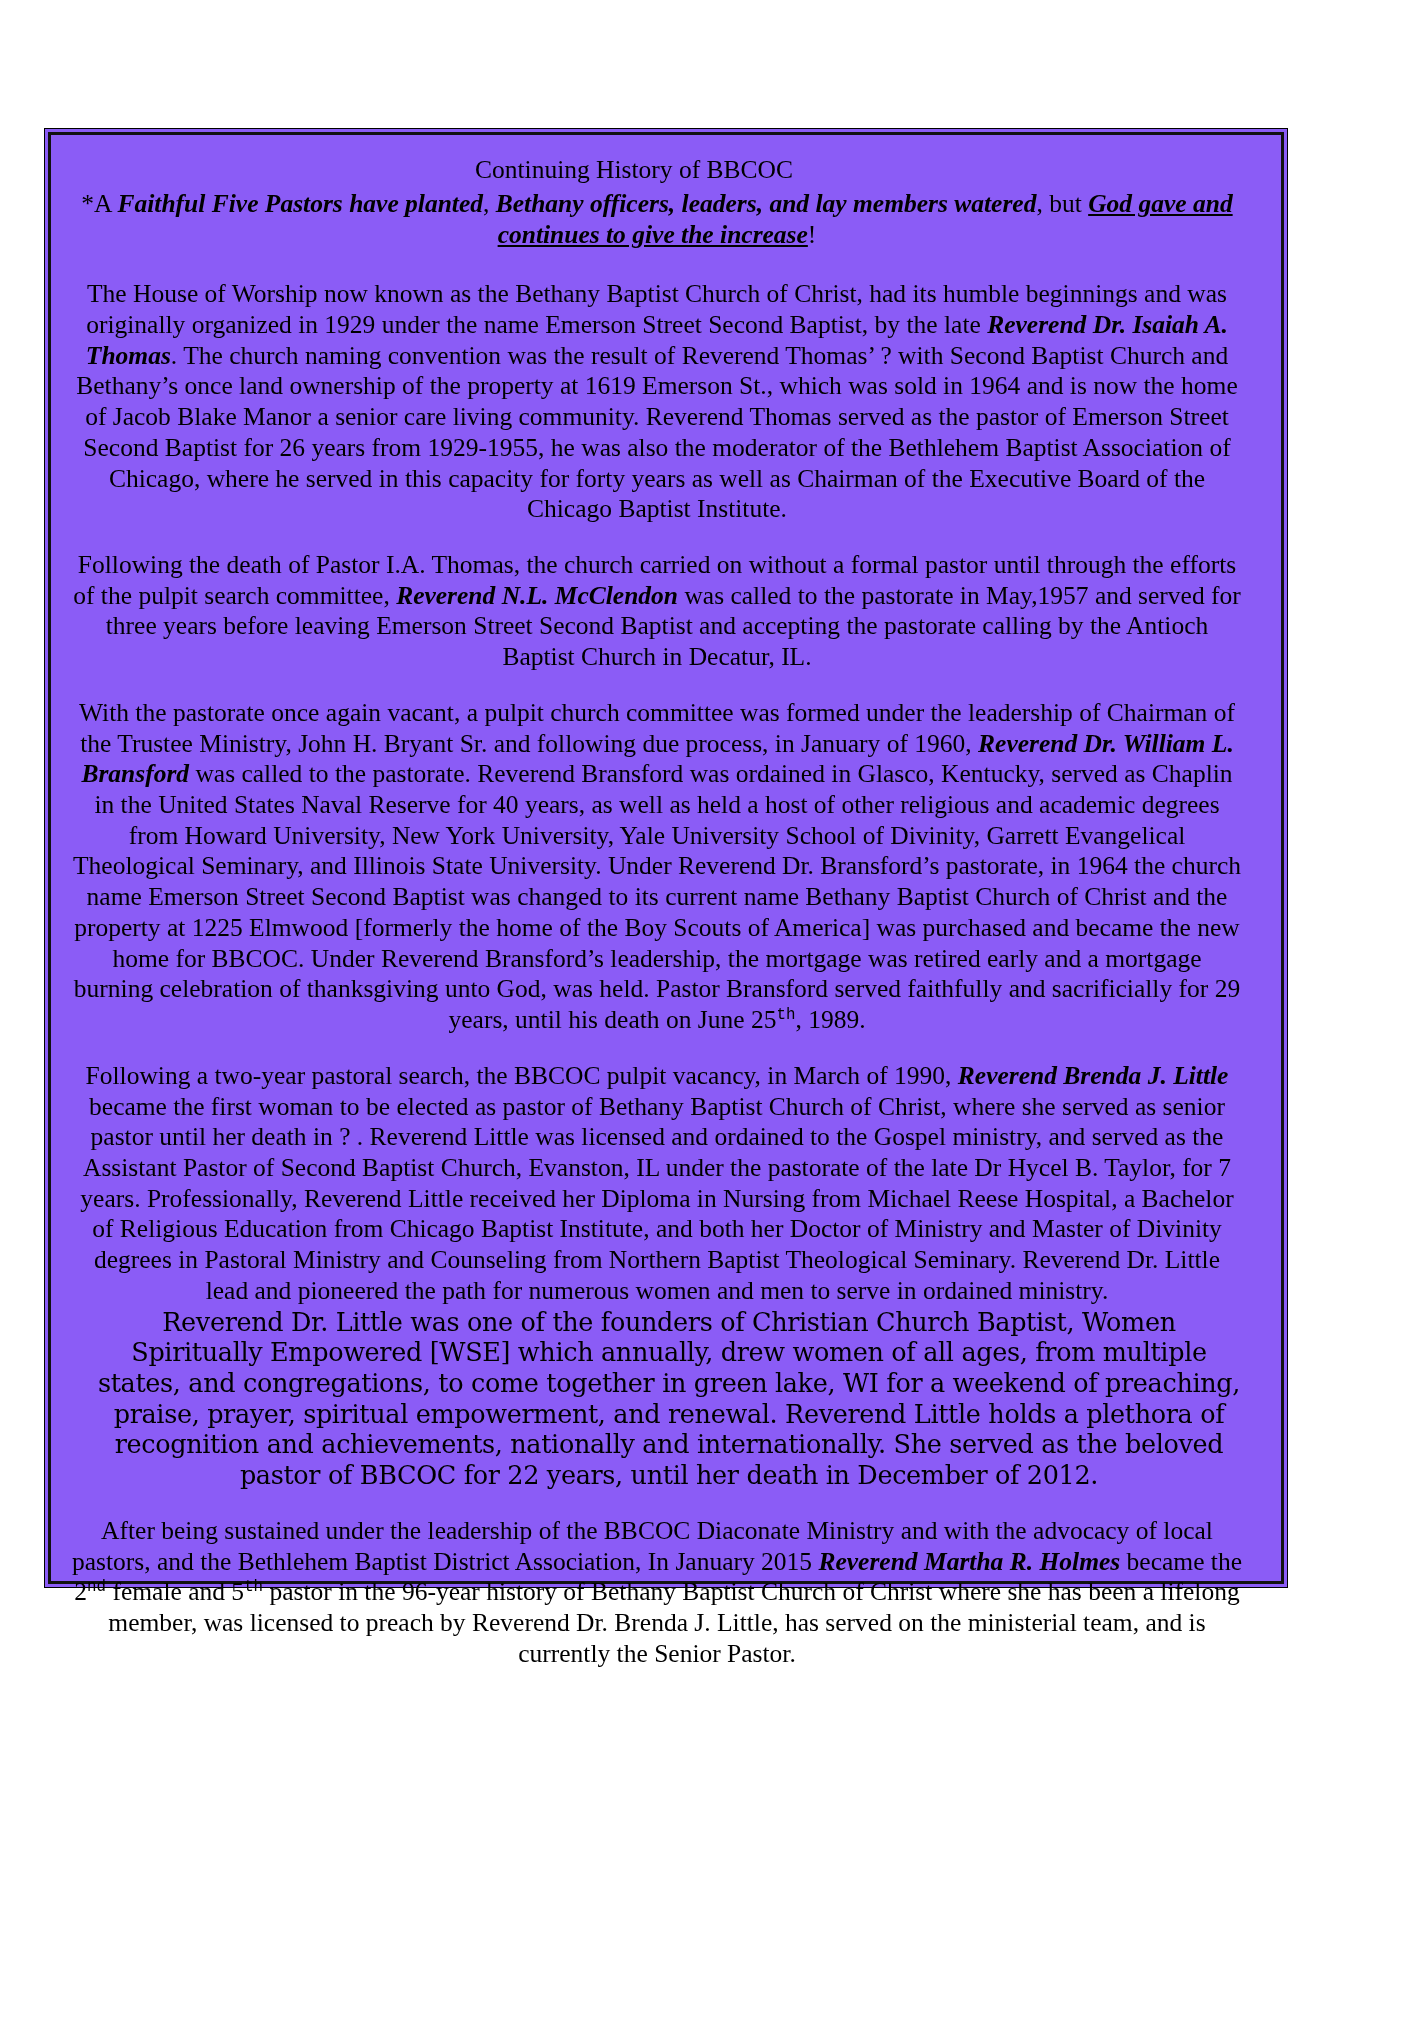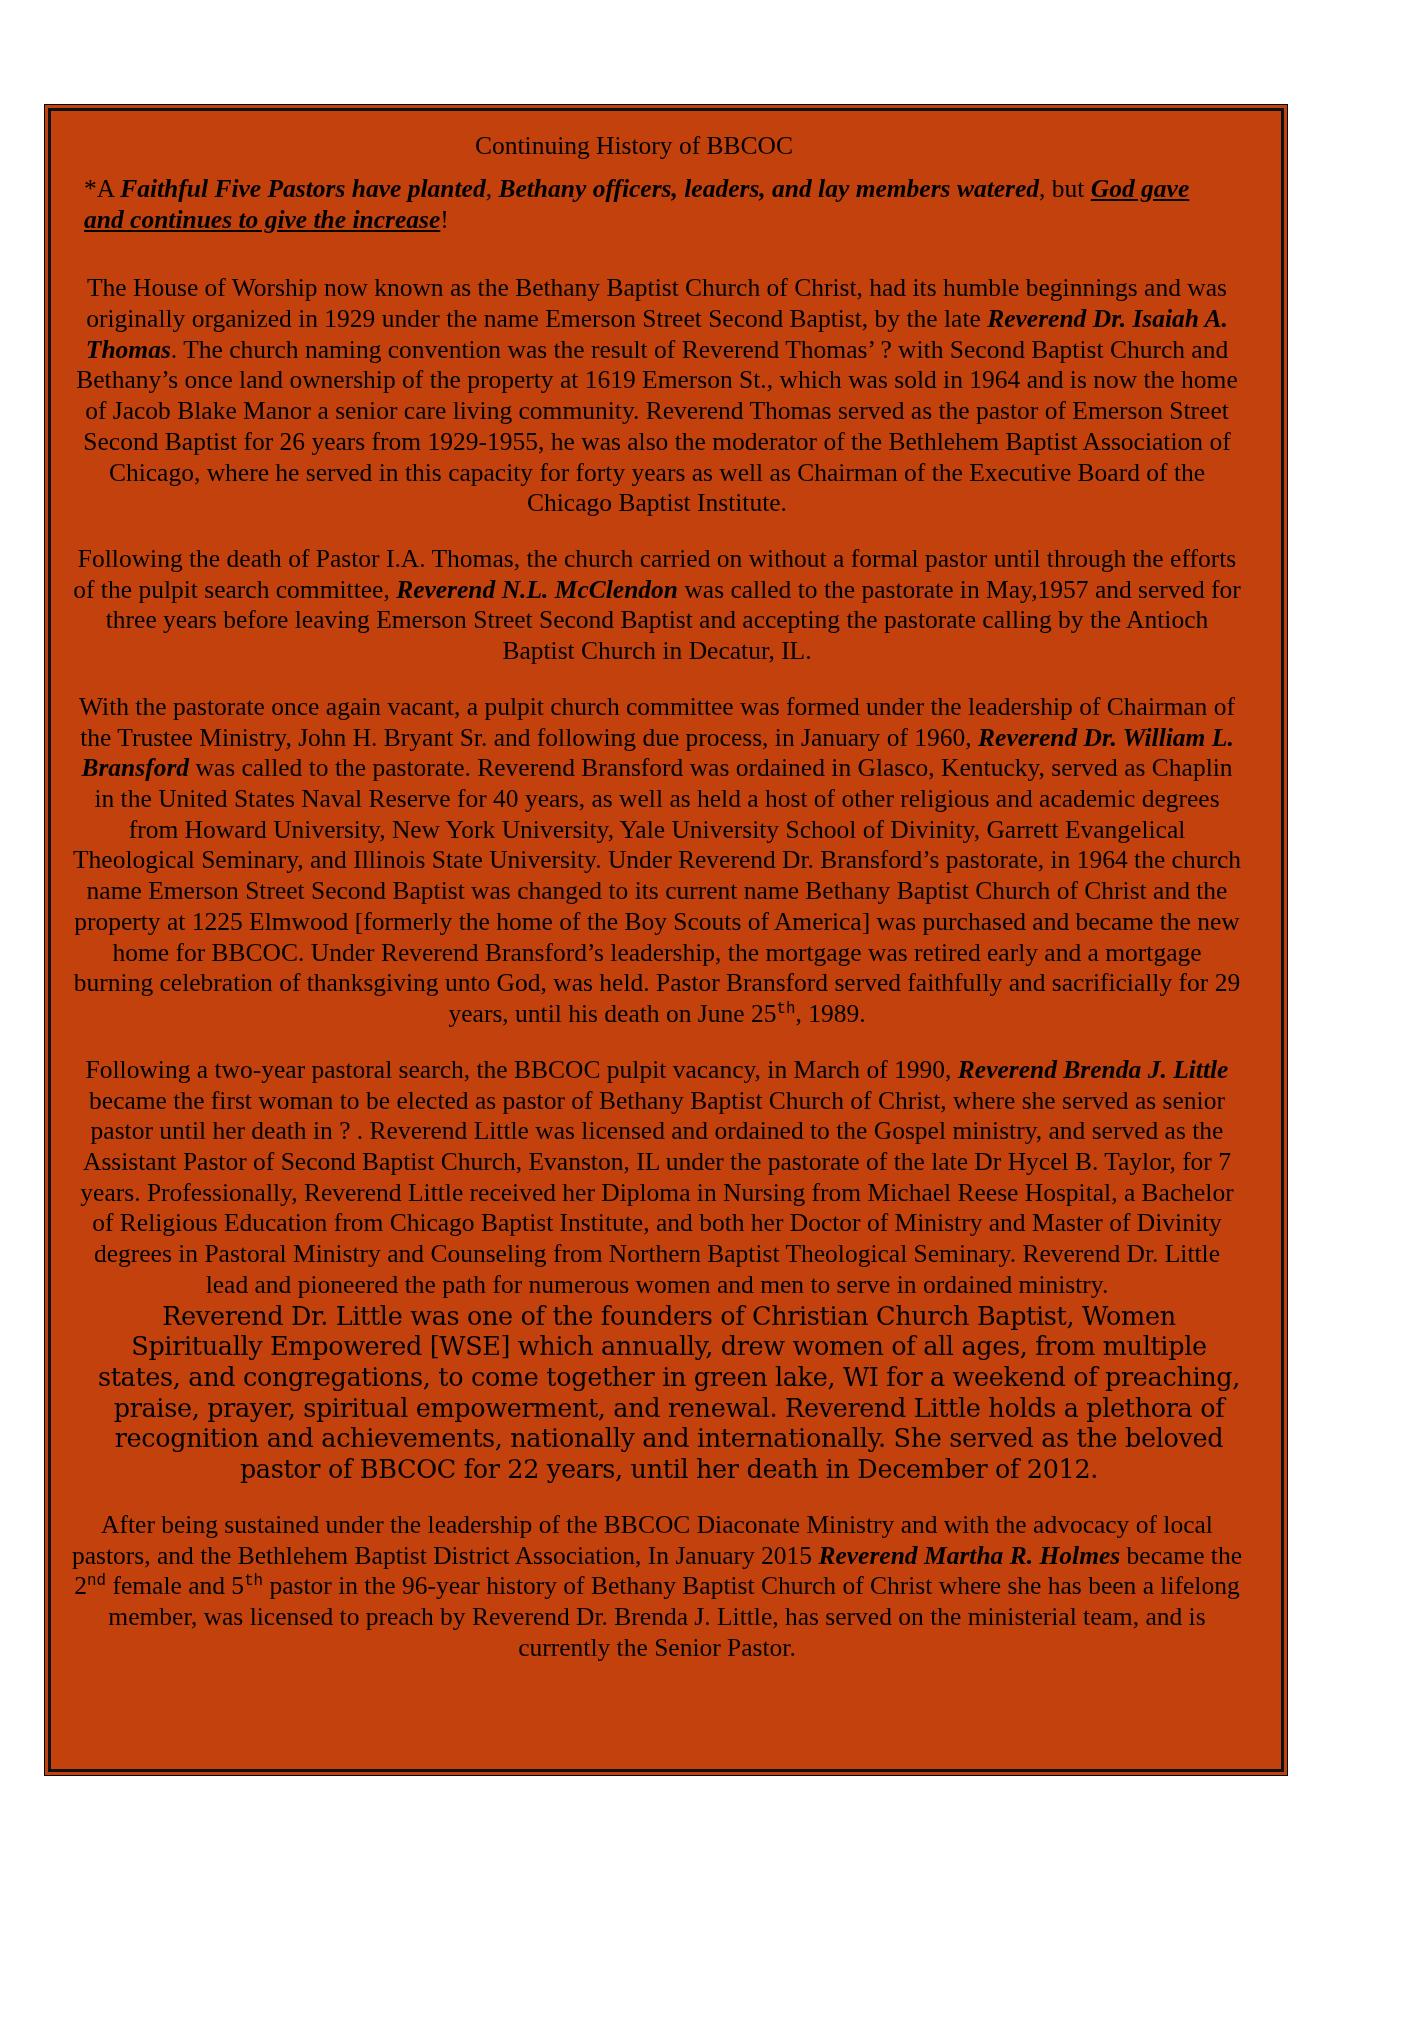--- a/index.html
+++ b/index.html
@@ -13,26 +13,26 @@
     font-family: "Liberation Serif", "DejaVu Serif", serif;
     color: #000000;
     position: relative;
     overflow: hidden;
   }
 
   
   #page-frame {
     position: absolute;
     left: 44px;
-    top: 104px;
+    top: 128px;
     width: 1244px;
-    height: 1672px;
+    height: 1460px;
     border: 1px solid #000;
     box-sizing: border-box;
-    background: #c2410c;
+    background: #8b5cf6;
   }
   #page-frame-inner {
     position: absolute;
     left: 3px;
     top: 3px;
     right: 3px;
     bottom: 3px;
     border: 3px solid #111;
     box-sizing: border-box;
   }
@@ -50,22 +50,22 @@
     text-align: center;
     font-size: 25.5px;
     line-height: 1.18;
     margin: 0 0 1px 0;
     padding-right: 46px;
   }
 
   .tagline {
     font-size: 25.5px;
     line-height: 1.20;
-    margin: 13px;
-    text-align: left;
+    margin: 4px;
+    text-align: center;
   }
   .tagline .bi {
     font-weight: bold;
     font-style: italic;
   }
   .tagline .biu {
     font-weight: bold;
     font-style: italic;
     text-decoration: underline;
   }

